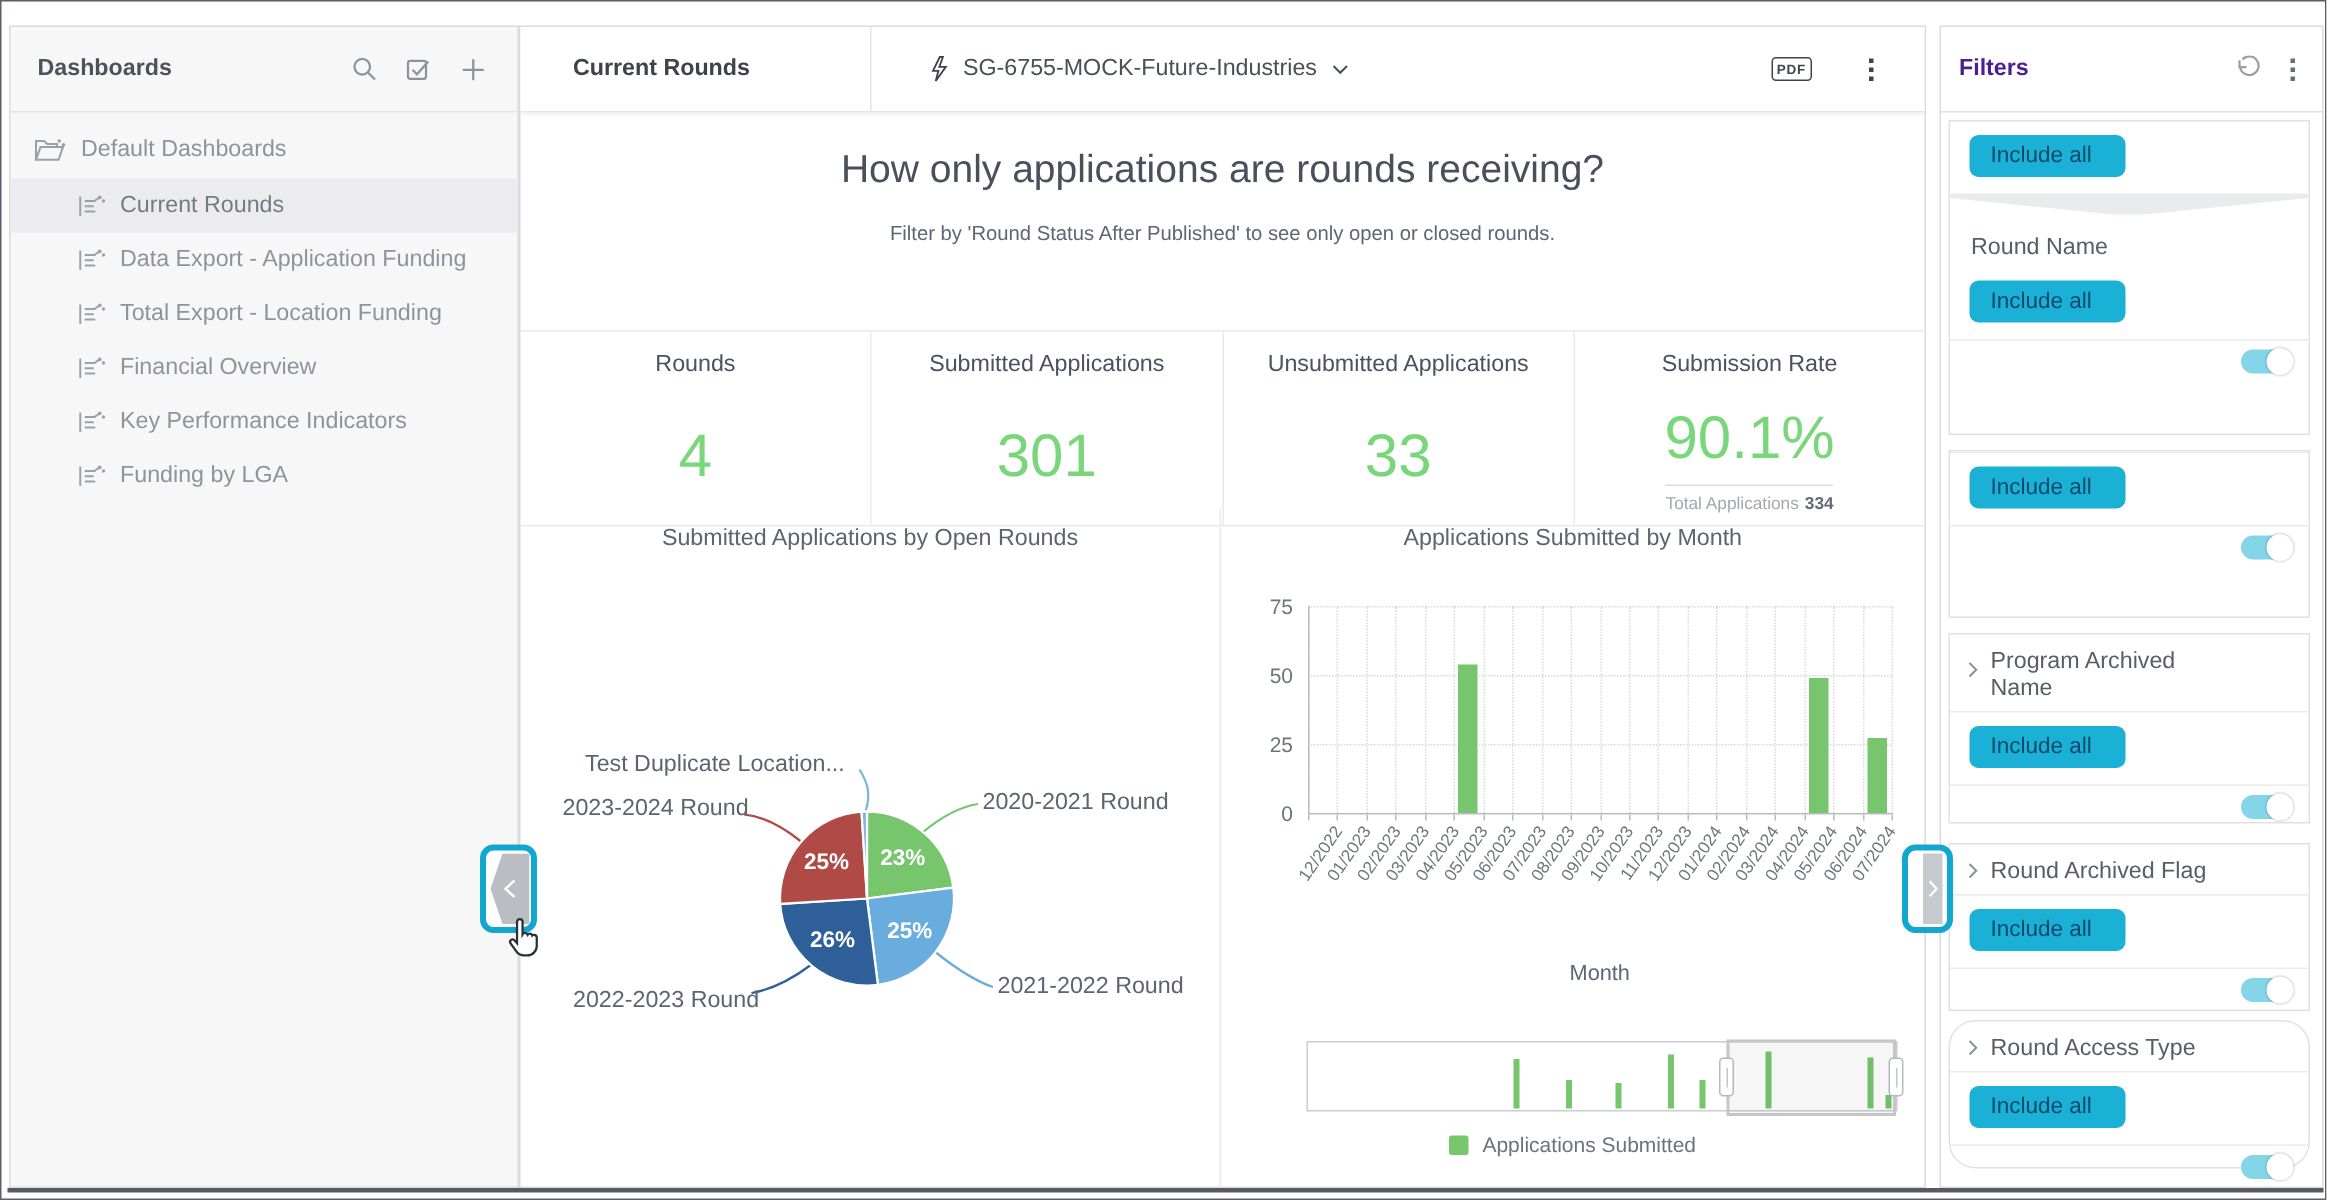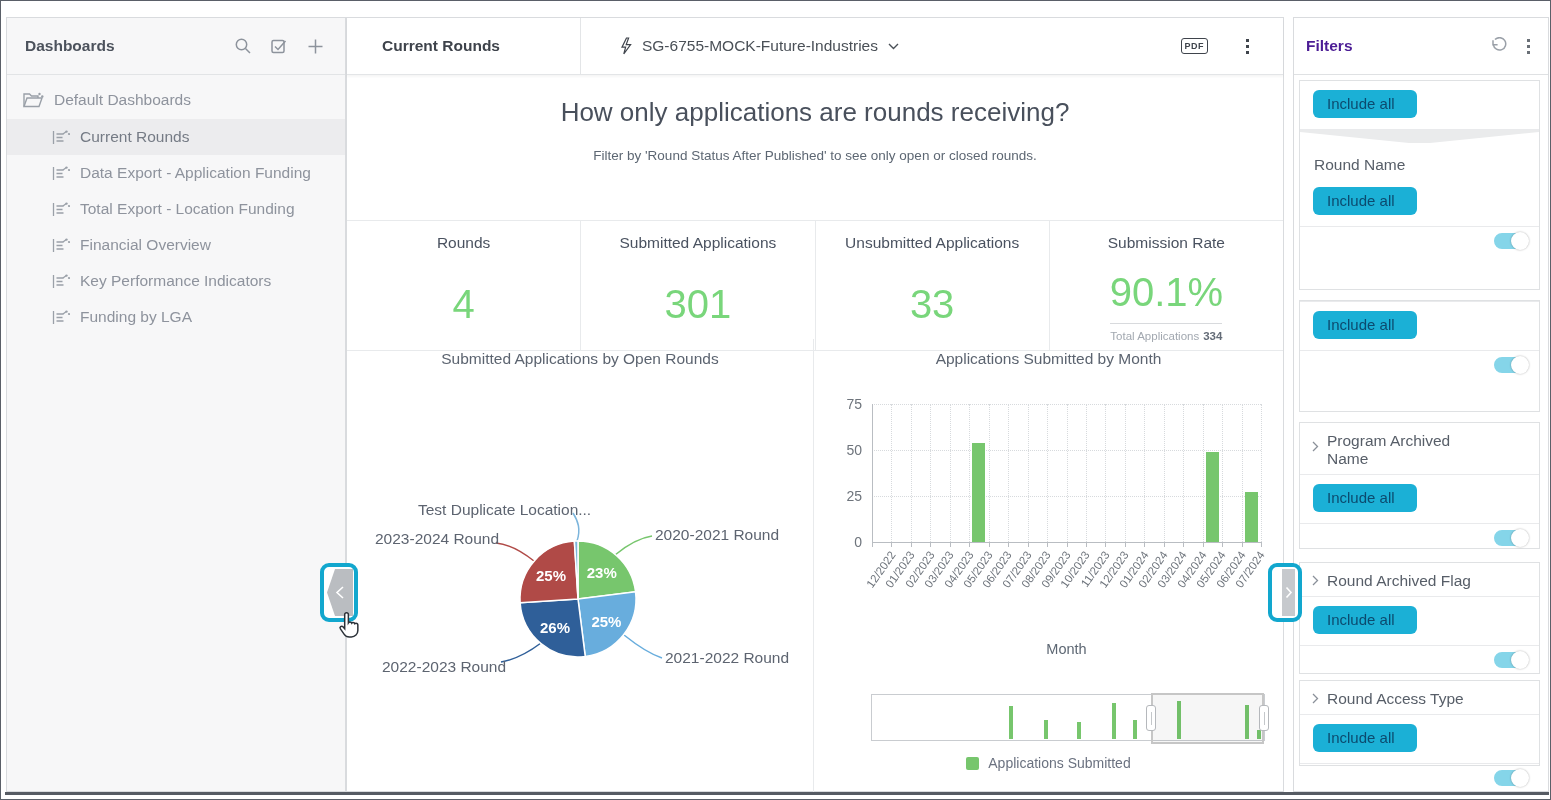--- a/index.html
+++ b/index.html
@@ -271,21 +271,21 @@
               <path d="M0,0 L-57.89,3.64 A58,58 0 0 1 -3.64,-57.89 Z" fill="#b04a47" stroke="#fff" stroke-width="1.5"></path>
               <path d="M0,0 L-3.64,-57.89 A58,58 0 0 1 0.00,-58.00 Z" fill="#7cb5dc" stroke="#fff" stroke-width="1.5"></path>
             </g>
         </svg>
         <div id="pie-pcts">
             <div class="pie-pct" style="left: 254.807px; top: 232.996px;">23%</div>
             <div class="pie-pct" style="left: 259.446px; top: 282.065px;">25%</div>
             <div class="pie-pct" style="left: 208.053px; top: 287.738px;">26%</div>
             <div class="pie-pct" style="left: 203.996px; top: 236.193px;">25%</div>
           </div>
-        <div class="pie-label" style="left:43px; top:162px;margin-left:28px;">Test Duplicate Location...</div>
+        <div class="pie-label" style="left:43px; top:162px;">Test Duplicate Location...</div>
         <div class="pie-label" style="left:28px; top:191px;">2023-2024 Round</div>
         <div class="pie-label" style="left:308px; top:187px;">2020-2021 Round</div>
         <div class="pie-label" style="left:318px; top:310px;">2021-2022 Round</div>
         <div class="pie-label" style="left:35px; top:319px;">2022-2023 Round</div>
       </div>
 
       <div class="charts-right">
         <div class="chart-title">Applications Submitted by Month</div>
         <div id="bar-plot">
             <div class="ylab" style="left: 0px; top: 57px;">75</div>
@@ -465,21 +465,21 @@
       <div class="f-btn-row f-sep">
         <button class="include-btn">Include all</button>
       </div>
       <div class="f-toggle-row">
         <span class="toggle">
             <span class="knob"></span>
           </span>
       </div>
     </div>
 
-    <div class="filter-card" style="top:662px; height:86px;">
+    <div class="filter-card" style="top:662px; height:99px;border-radius:18px;">
       <div class="f-name-row">
         <svg class="chev" width="7" height="11" viewBox="0 0 7 11" fill="none" stroke="#8a9099" stroke-width="1.3">
             <path d="M1 1l4.5 4.5L1 10"></path>
           </svg>
         <span>Round Access Type</span>
       </div>
       <div class="f-btn-row f-sep">
         <button class="include-btn">Include all</button>
       </div>
       <div class="f-toggle-row">

